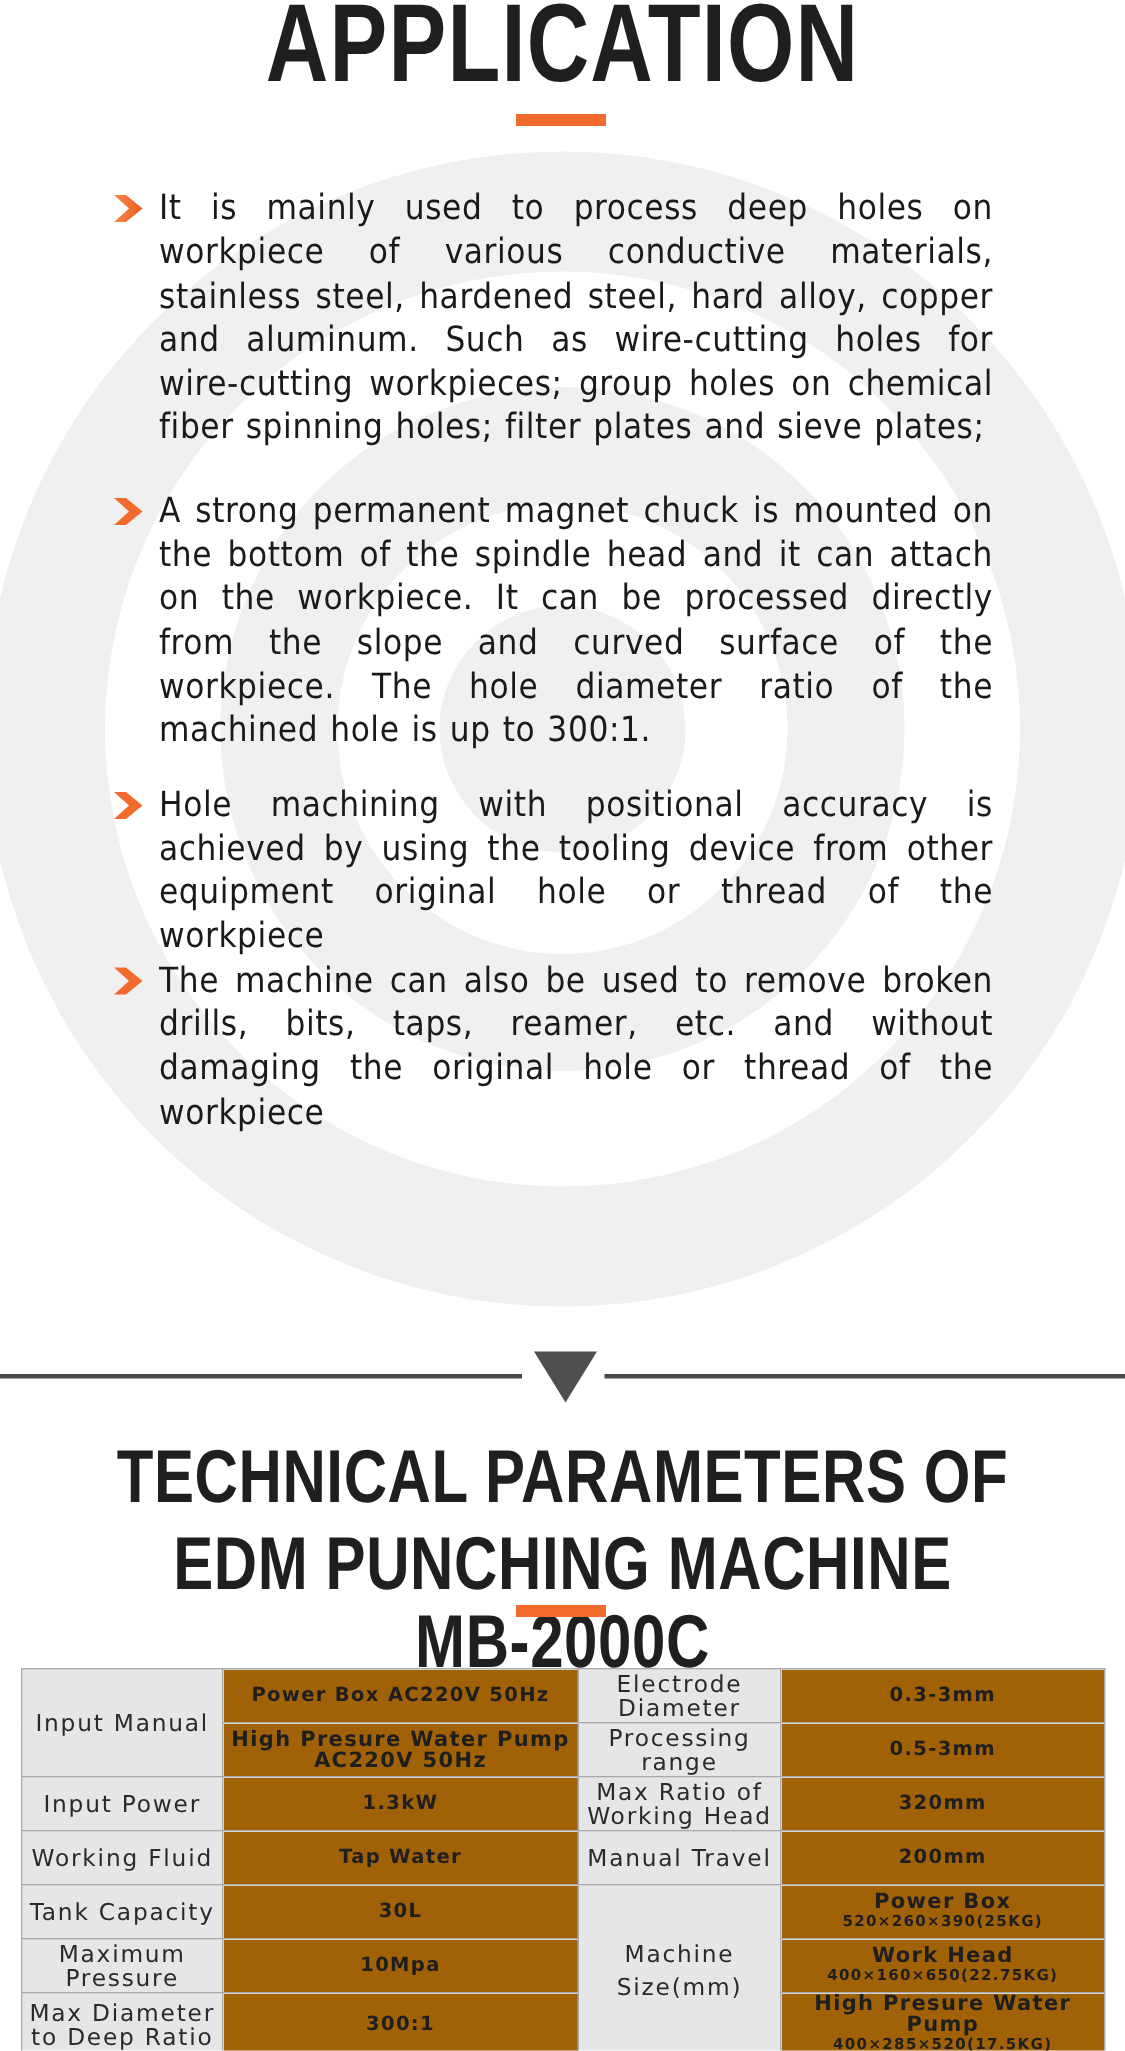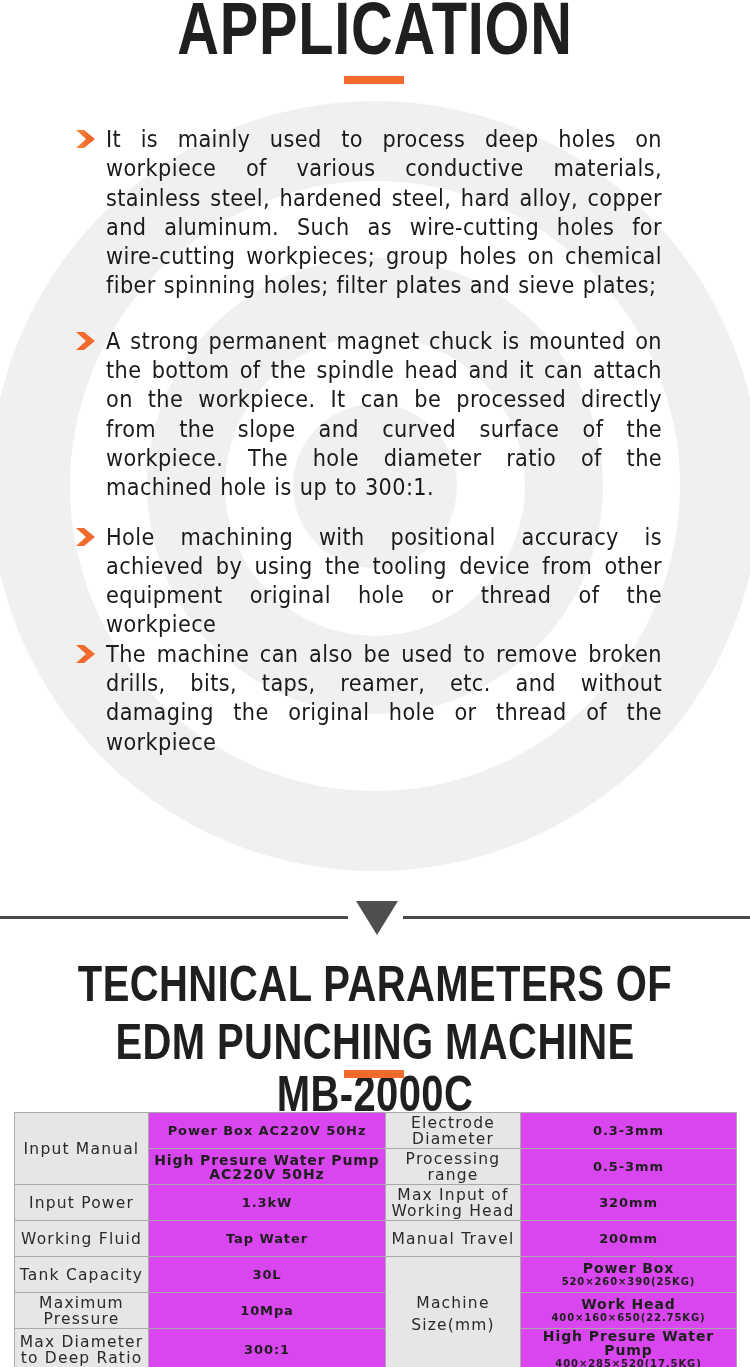--- a/index.html
+++ b/index.html
@@ -126,21 +126,21 @@
       white-space: nowrap;
     }
     table.params td.label {
       background: #e6e6e6;
       font-size: 15.5px;
       line-height: 16px;
       letter-spacing: 1.2px;
       color: #2a2a2a;
     }
     table.params td.val {
-      background: #d946ef;
+      background: #a16207;
       font-weight: bold;
       font-size: 13px;
       line-height: 14px;
       letter-spacing: 0.9px;
     }
     table.params td.val .sub {
       display: block;
       font-weight: bold;
       font-size: 10px;
       line-height: 13px;
@@ -235,21 +235,21 @@
     <td class="label two-line">
       <span style="display:block">Processing</span>
       <span style="display:block">range</span>
     </td>
     <td class="val">0.5-3mm</td>
   </tr>
   <tr>
     <td class="label">Input Power</td>
     <td class="val">1.3kW</td>
     <td class="label two-line">
-      <span style="display:block">Max Input of</span>
+      <span style="display:block">Max Ratio of</span>
       <span style="display:block">Working Head</span>
     </td>
     <td class="val">320mm</td>
   </tr>
   <tr>
     <td class="label">Working Fluid</td>
     <td class="val">Tap Water</td>
     <td class="label">Manual Travel</td>
     <td class="val">200mm</td>
   </tr>

